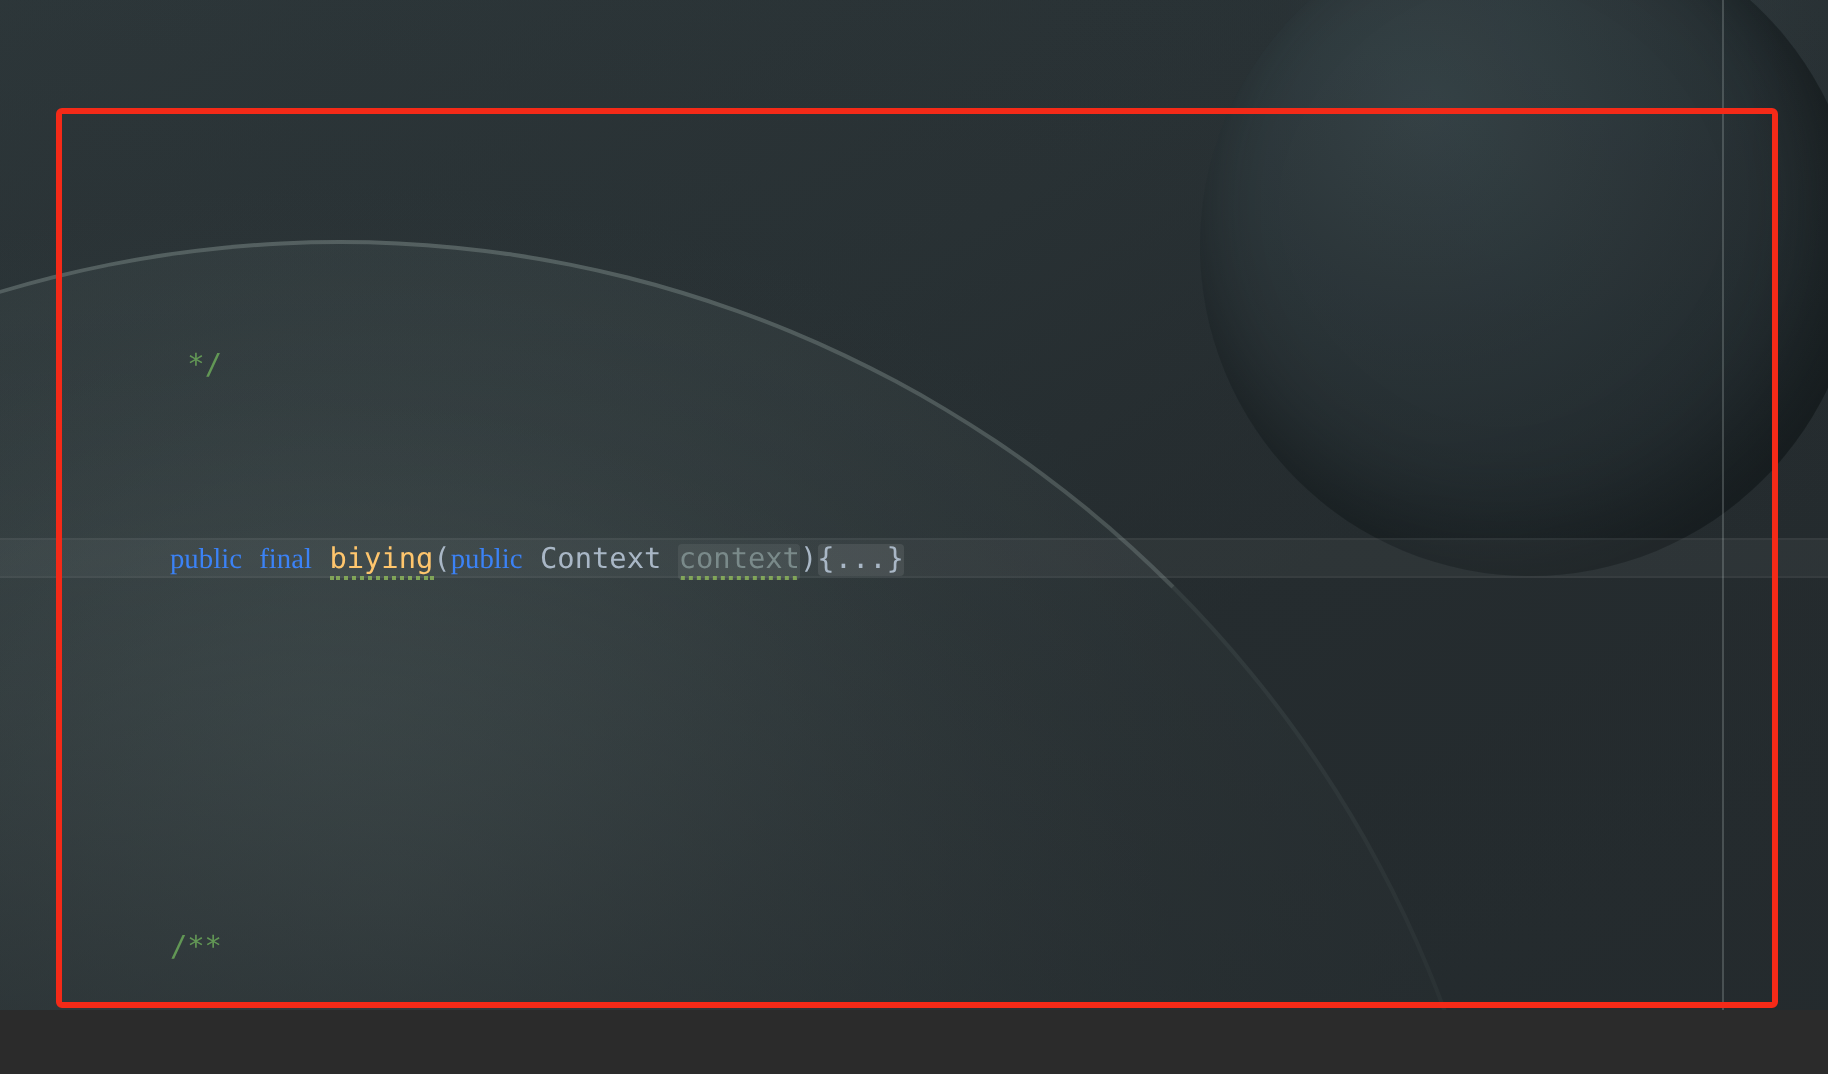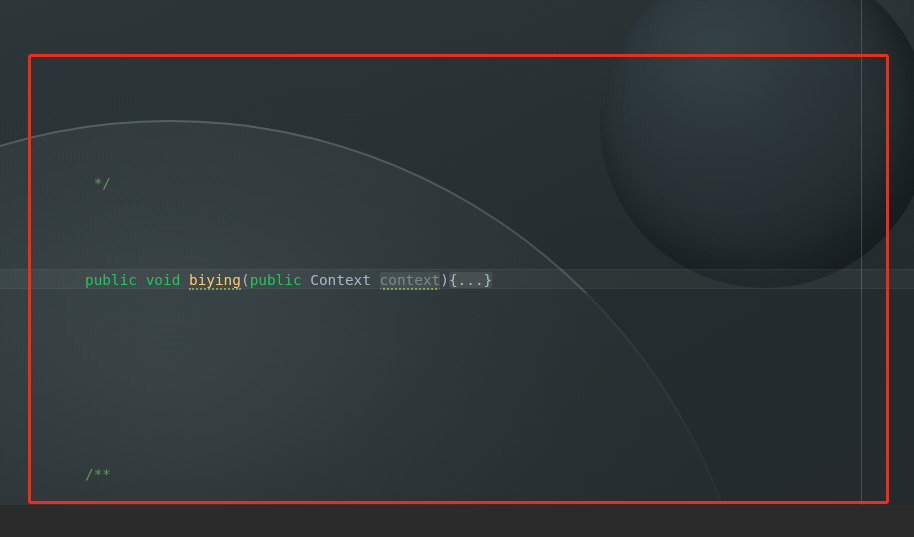--- a/index.html
+++ b/index.html
@@ -94,21 +94,21 @@
     letter-spacing: 0px;
   }
   .ln {
     position: relative;
     height: 19.4px;
     padding-left: 33px;
     white-space: pre;
   }
 
   
-  .kw    { color: #22c55e; }
+  .kw    { color: #3b82f6; font-family: Liberation Serif, serif; }
   .fn    { color: #ffc66d; margin-top: 43px; }        
   .cmt   { color: #629755; }
   .hint  { color: #7a8a8a; background: rgba(160,170,170,0.13); border-radius: 2px; }
   .fold  { color: #a9b7c6; background: rgba(160,170,170,0.16); border-radius: 2px; }
   .sqmark{ border-bottom: 2px dotted rgba(140,180,90,0.85); }
 
   
   #redbox {
     position: absolute;
     left: 28px; top: 54px;
@@ -148,21 +148,21 @@
       
     </div>
 
     
     <div class="ln">
       <span class="cmt"> <span>*/</span></span>
     </div>
 
     
     <div class="ln">
-      <span class="kw">public</span><span> </span><span class="kw">void</span><span> </span><span class="fn sqmark">biying</span><span>(</span><span class="kw">public</span><span> </span><span>Context</span><span> </span><span class="hint sqmark">context</span><span>)</span><span class="fold">{...}</span>
+      <span class="kw">public</span><span> </span><span class="kw">final</span><span> </span><span class="fn sqmark">biying</span><span>(</span><span class="kw">public</span><span> </span><span>Context</span><span> </span><span class="hint sqmark">context</span><span>)</span><span class="fold">{...}</span>
     </div>
 
     
     <div class="ln"></div>
 
     
     <div class="ln">
       <span class="cmt">/**</span>
     </div>
 

